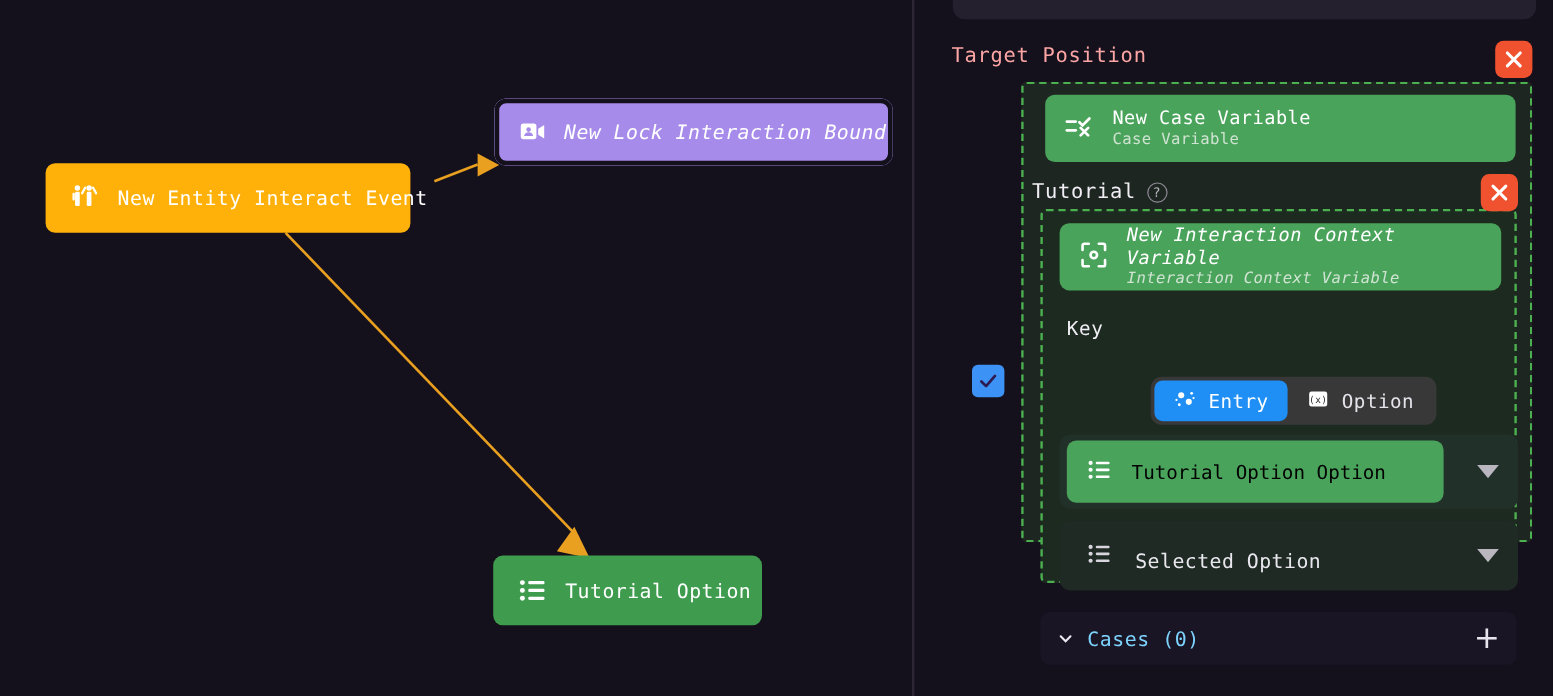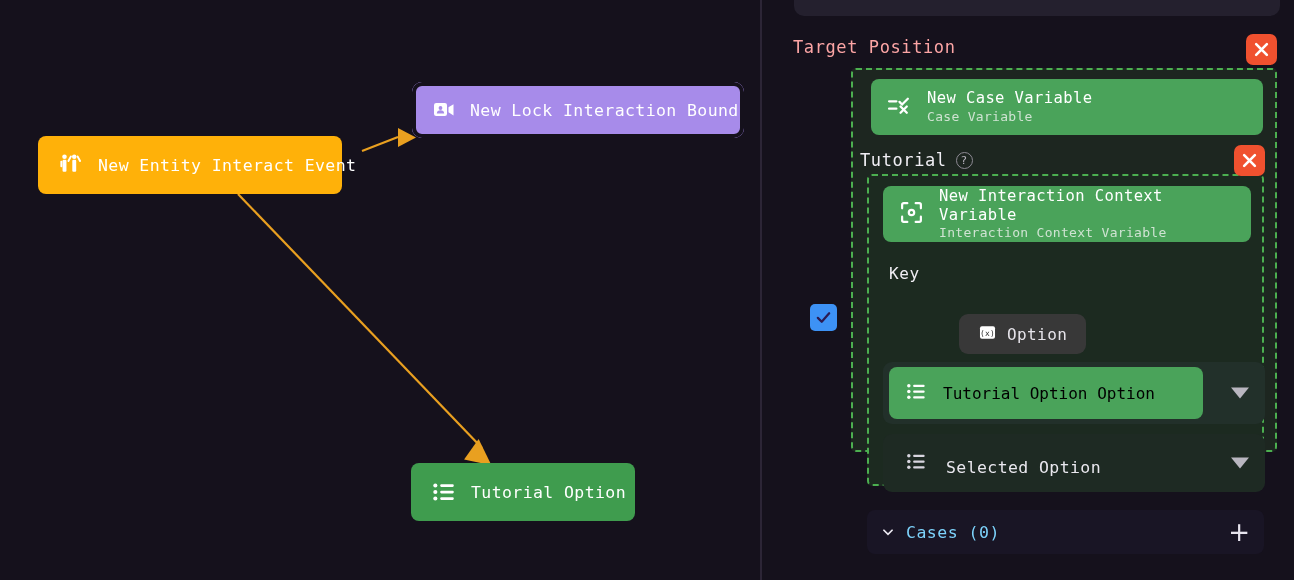--- a/index.html
+++ b/index.html
@@ -37,20 +37,21 @@
     left: 38px; top: 136px; width: 304px; height: 58px;
     background: #ffb109;
   }
   
   #node-lock {
     left: 412px; top: 82px; width: 332px; height: 56px;
     background: #a78bea;
     border-radius: 10px;
     padding: 0;
     box-shadow: 0 0 0 4px #15111c inset, 0 0 0 8px #a78bea inset;
+    font-style: italic;
   }
   #node-lock .inner {
     display: flex; align-items: center; gap: 14px;
     width: 100%; height: 100%; padding: 0 20px;
   }
   
   #node-option {
     left: 411px; top: 463px; width: 224px; height: 58px;
     background: #3f9c4e;
   }
@@ -102,21 +103,21 @@
     padding: 0 16px;
   }
   .chip .ctext { display: flex; flex-direction: column; justify-content: center; }
   .chip .ctitle { font-size: 15.5px; color: #ffffff; letter-spacing: .4px; line-height: 1.25; }
   .chip .csub { font-size: 13px; color: #cfe3d2; letter-spacing: .3px; line-height: 1.25; }
 
   #chip-case {
     position: absolute; left: 18px; top: 9px; width: 392px; height: 56px;
   }
   #chip-ctx {
-    position: absolute; left: 14px; top: 10px; width: 368px; height: 56px;
+    position: absolute; left: 14px; top: 10px; width: 368px; height: 56px; font-style: italic;
   }
 
   .section-label {
     position: absolute; font-size: 17px; color: #f0eef4; letter-spacing: .6px;
     display: flex; align-items: center; gap: 9px;
   }
   #label-selection { left: 7px; top: 80px; }
   #label-key { left: 20px; top: 88px; font-size: 16px; }
 
   .help-icon {
@@ -296,20 +297,33 @@
           </span>
           <span class="ctext">
             <span class="ctitle">New Interaction Context Variable</span>
             <span class="csub">Interaction Context Variable</span>
           </span>
         </div>
 
         <div class="section-label" id="label-key">Key</div>
 
         <div class="seg">
+          <button class="seg-btn active">
+            <span>
+              <svg width="19" height="19" viewBox="0 0 24 24" fill="#fff">
+                <circle cx="8" cy="8" r="3.2"></circle>
+                  <circle cx="16" cy="15" r="3.2"></circle>
+                <circle cx="19" cy="6" r="1.5"></circle>
+                  <circle cx="6" cy="18" r="1.5"></circle>
+                <circle cx="21" cy="11" r="1.2"></circle>
+                  <circle cx="3" cy="13" r="1.2"></circle>
+              </svg>
+            </span>
+            <span>Entry</span>
+          </button>
           <button class="seg-btn">
             <span>
               <svg width="19" height="19" viewBox="0 0 24 24">
                 <rect x="2.5" y="4" width="19" height="16" rx="2.5" fill="#fff"></rect>
                 <text x="12" y="16.5" font-size="10" text-anchor="middle" fill="#2b2b2b" font-family="DejaVu Sans Mono, monospace">(x)</text>
               </svg>
             </span>
             <span>Option</span>
           </button>
         </div>

